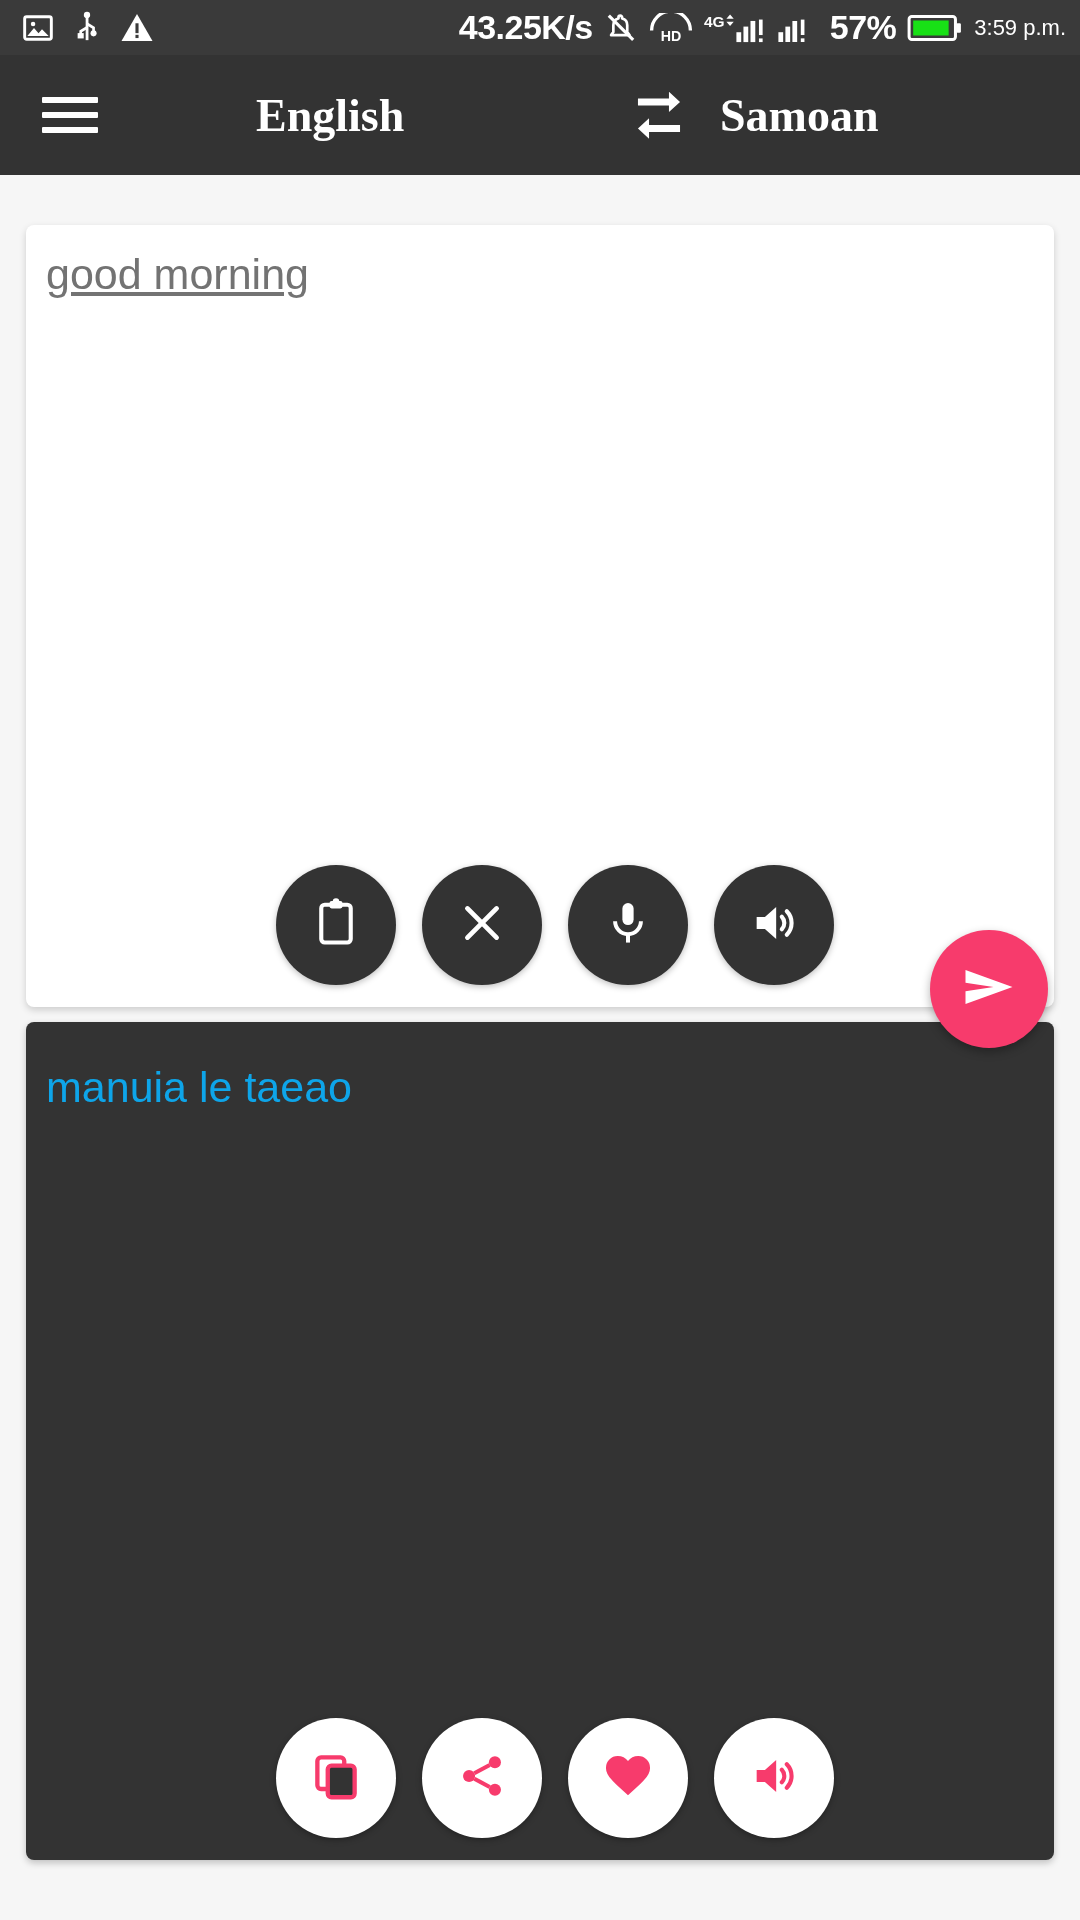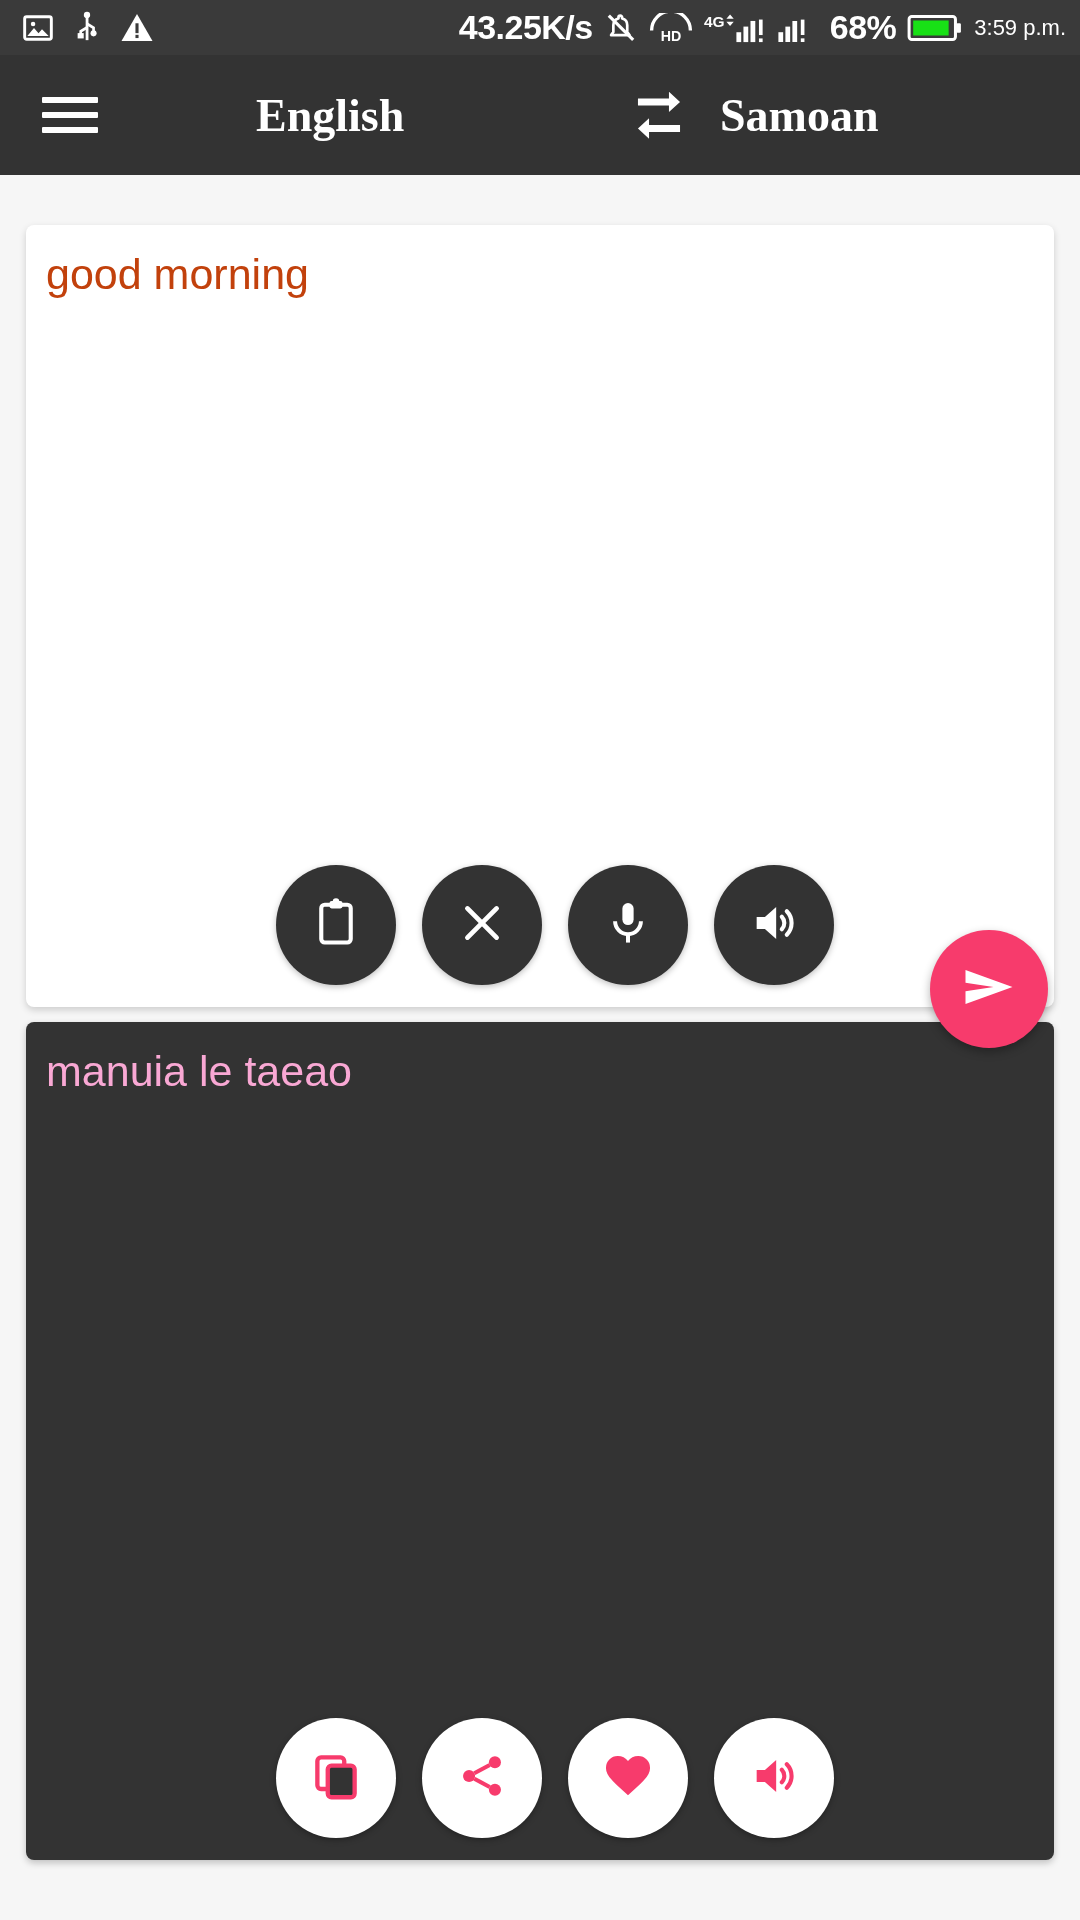--- a/index.html
+++ b/index.html
@@ -62,22 +62,22 @@
   .card-output{
     top:847px; height:838px;
     background:#333333;
     box-shadow:0 3px 7px rgba(0,0,0,0.22);
   }
   .card-text{
     position:absolute; left:20px; right:20px; top:22px;
     font-size:43px; line-height:1.3;
     word-wrap:break-word;
   }
-  .text-input{ color:#c2410c; }
-  .text-output{ color:#f9a8d4; }
+  .text-input{ color:#737373;text-decoration:underline; }
+  .text-output{ color:#0ea5e9;margin-top:16px; }
 
   
   .actions{
     position:absolute; left:0; right:0; bottom:22px;
     display:flex; justify-content:center; gap:26px;
     padding-left:30px;
   }
   .fab-round{
     width:120px; height:120px; border-radius:50%;
     display:flex; align-items:center; justify-content:center;
@@ -159,21 +159,21 @@
     <span class="sb-ico">
       <svg width="42" height="34" viewBox="0 0 30 24">
         <rect x="1" y="15" width="3.4" height="7" fill="#fff"></rect>
         <rect x="6" y="11" width="3.4" height="11" fill="#fff"></rect>
         <rect x="11" y="7" width="3.4" height="15" fill="#fff"></rect>
         <rect x="17" y="6" width="2.6" height="11" fill="#fff"></rect>
         <rect x="17" y="19.4" width="2.6" height="2.6" fill="#fff"></rect>
       </svg>
     </span>
 
-    <span class="sb-text">68%</span>
+    <span class="sb-text">57%</span>
 
     <span class="sb-ico">
       <svg width="56" height="30" viewBox="0 0 40 22">
         <rect x="1" y="2.5" width="34" height="17" rx="2" fill="none" stroke="#fff" stroke-width="2.2"></rect>
         <rect x="4" y="5.5" width="26" height="11" fill="#18e016"></rect>
         <rect x="35.6" y="7.5" width="3.4" height="7" rx="1" fill="#fff"></rect>
       </svg>
     </span>
 
     <span class="sb-time">3:59 p.m.</span>

